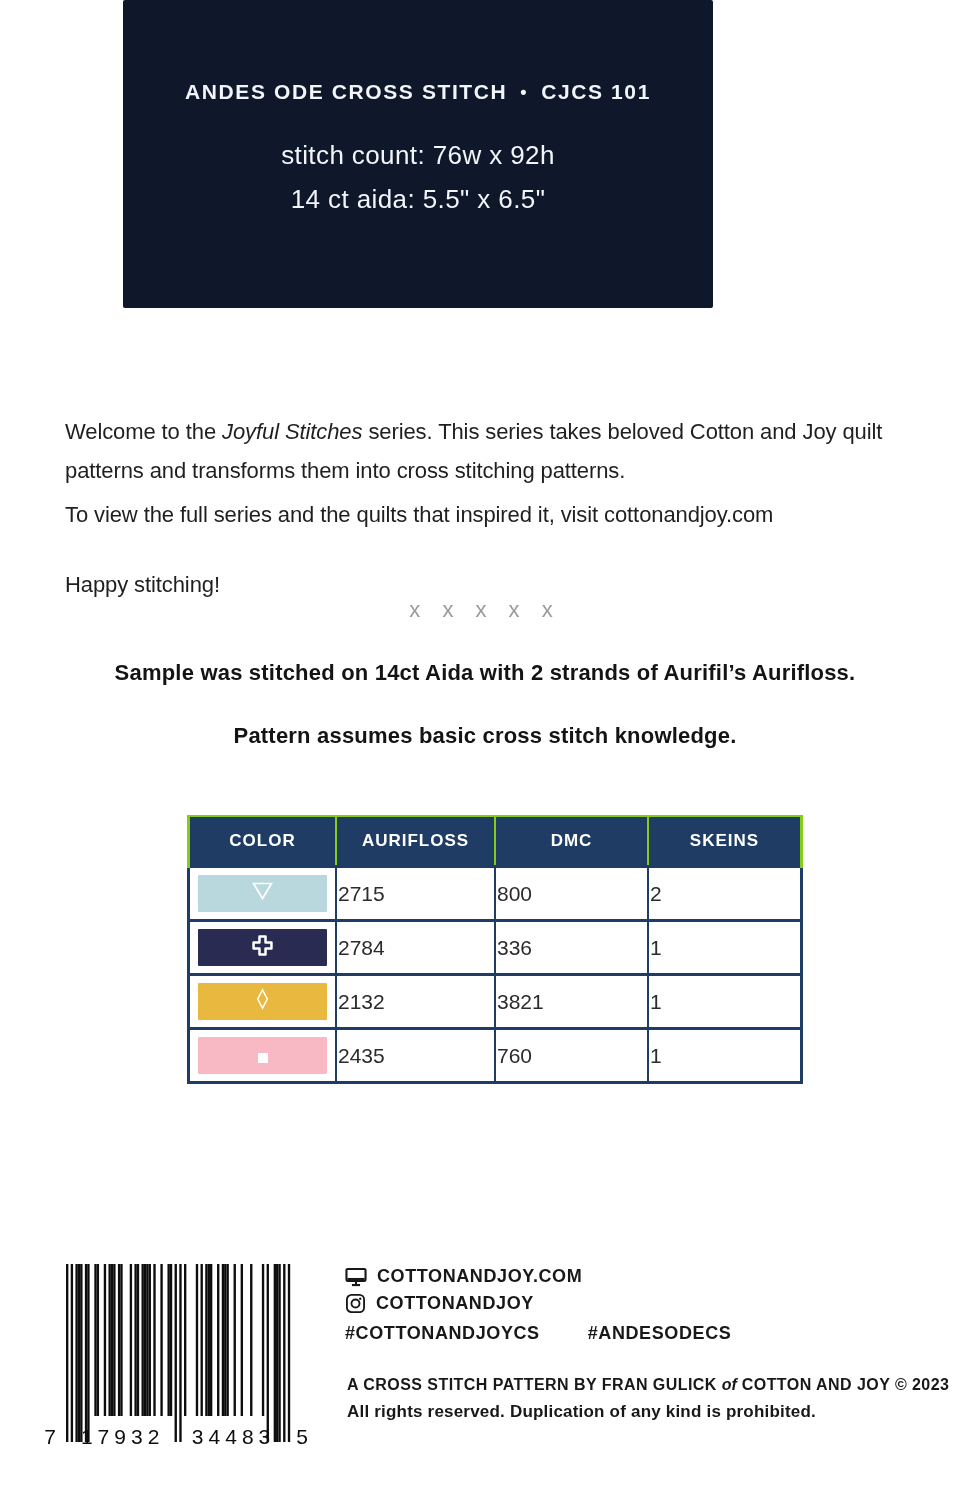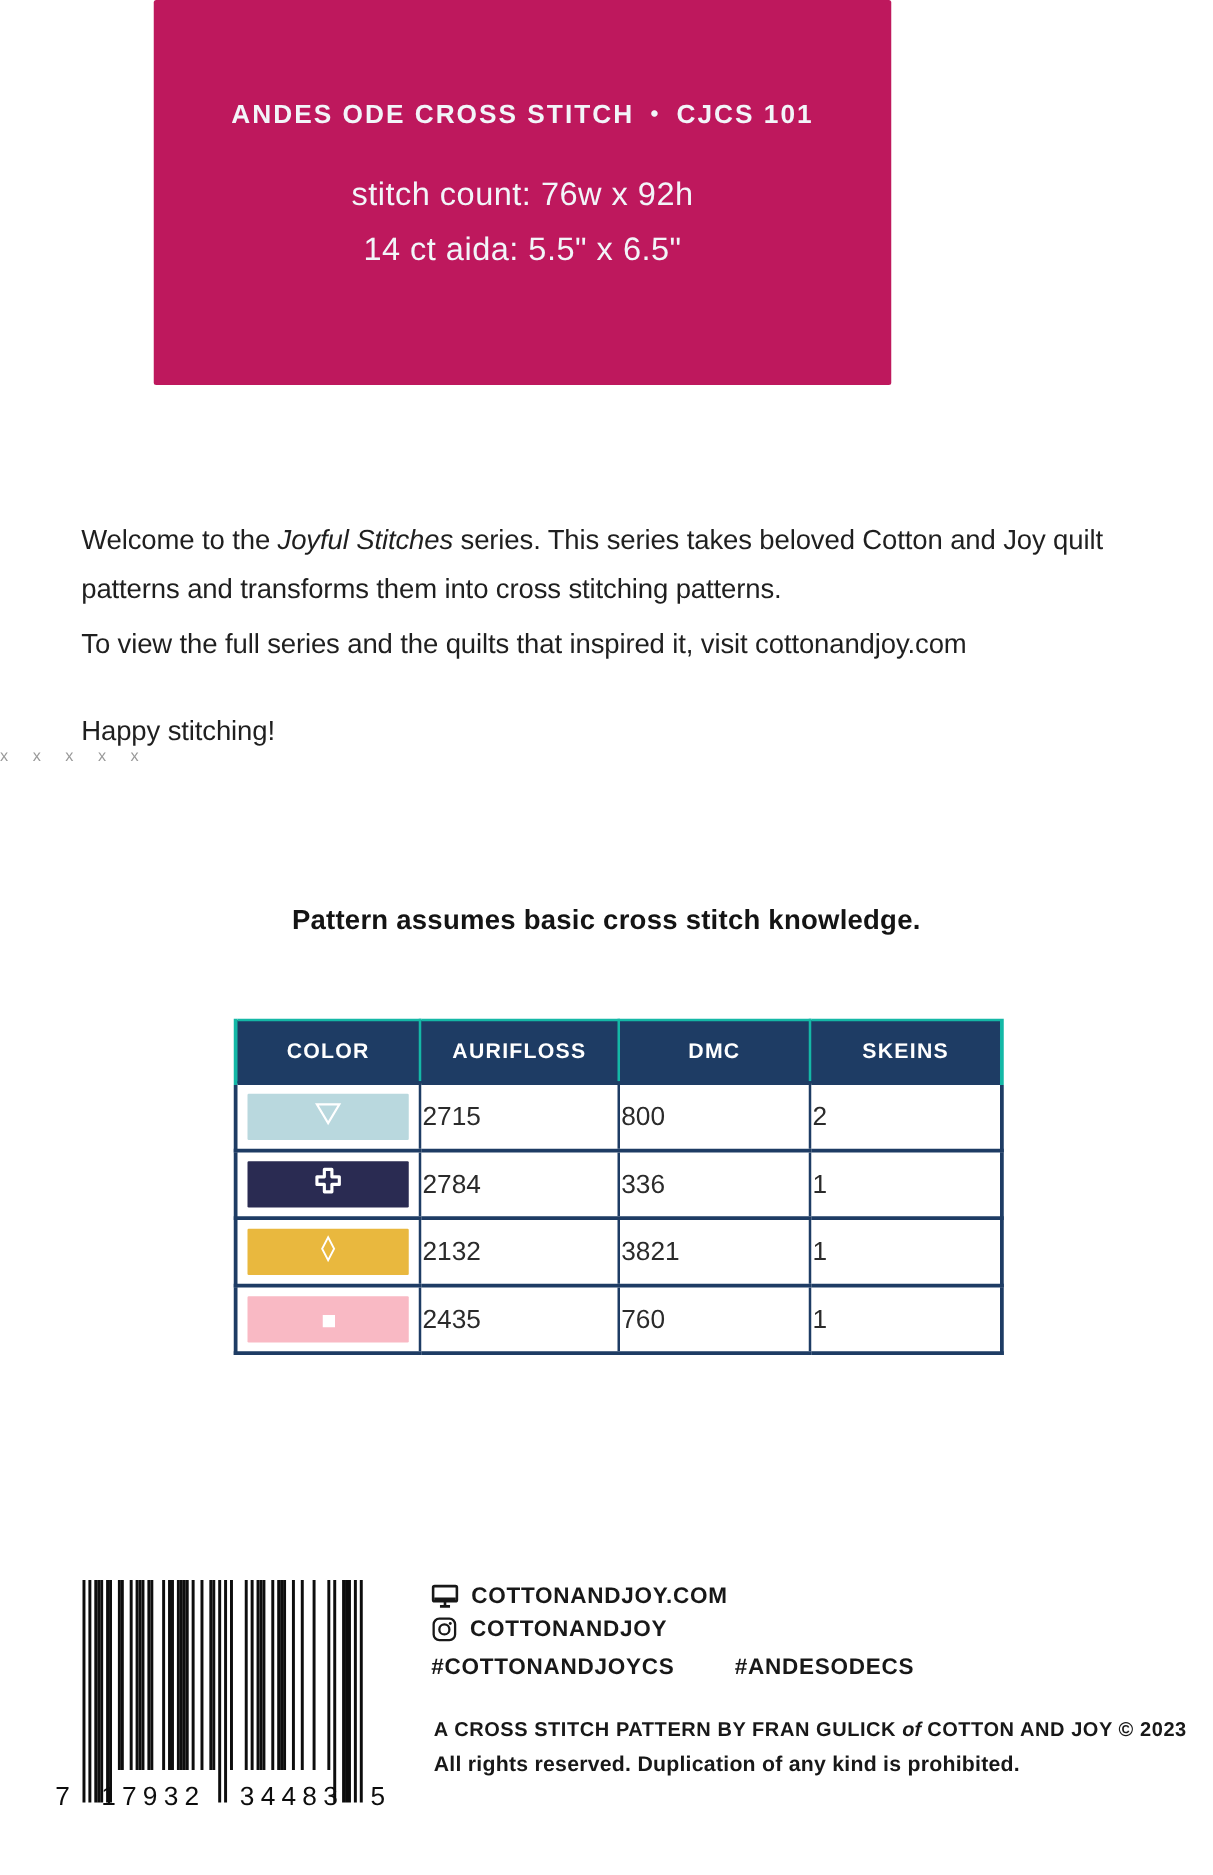--- a/index.html
+++ b/index.html
@@ -20,36 +20,36 @@
   .header-sub1{position:absolute;left:0;right:0;top:140px;font-size:26px;letter-spacing:.4px;font-weight:400;}
   .header-sub2{position:absolute;left:0;right:0;top:184px;font-size:26px;letter-spacing:.4px;font-weight:400;}
   
   .intro-p{position:absolute;left:65px;width:868px;font-size:22px;line-height:39px;letter-spacing:-.1px;margin:0;}
   #para1{top:383px;margin-top:29px;}
   #para2{top:495px;}
   #para3{top:565px;}
   .italic{font-style:italic;}
   
   .divider{
-    position:absolute;left:0;top:597px;width:100%;text-align:left;
-    color:#9a9a9a;font-size:13px;letter-spacing:8px;font-weight:400;
+    position:absolute;left:0;top:597px;width:100%;text-align:center;
+    color:#9a9a9a;font-size:22px;letter-spacing:8px;font-weight:400;
   }
   
   .note{position:absolute;left:0;width:100%;text-align:center;font-weight:bold;font-size:22px;letter-spacing:.2px;color:#141414;margin:0;}
   #note1{top:660px;}
   #note2{top:723px;}
   
   .floss-table{
     position:absolute;left:187px;top:815px;width:616px;
     border-collapse:collapse;table-layout:fixed;
     font-size:21px;color:#2b2b2b;
   }
   .floss-table th{
     background:#1e3c64;color:#ffffff;font-weight:bold;font-size:17px;letter-spacing:1px;
-    height:46px;border:2px solid #14b8a6;
+    height:46px;border:2px solid #84cc16;
   }
   .floss-table td{
     background:#ffffff;height:49px;text-align:left;vertical-align:middle;
     border:3px solid #1e3c64;border-left-width:2px;border-right-width:2px;
   }
   .floss-table tr > *:first-child{border-left-width:3px;}
   .floss-table tr > *:last-child{border-right-width:3px;}
   .swatch{
     height:37px;margin:0 7px;border-radius:1px;
     display:flex;align-items:center;justify-content:center;
@@ -71,34 +71,35 @@
     position:absolute;left:347px;top:1402px;width:610px;
     font-weight:bold;font-size:17px;letter-spacing:.2px;color:#181818;
   }
   .icon svg{display:block;}
 </style>
 </head>
 <body>
 
 <div class="page">
 
-  <header class="header-box" style="background: #be185d;">
+  <header class="header-box" style="background: #0f172a;">
     <div class="header-title">
       <span>ANDES ODE CROSS STITCH</span><span class="dot">•</span><span>CJCS 101</span>
     </div>
     <div class="header-sub1">stitch count: 76w x 92h</div>
     <div class="header-sub2">14 ct aida: 5.5" x 6.5"</div>
   </header>
 
   <p class="intro-p" id="para1"><span>Welcome to the </span><span class="italic">Joyful Stitches</span><span> series. This series takes beloved Cotton and Joy quilt patterns and transforms them into cross stitching patterns.</span></p>
   <p class="intro-p" id="para2">To view the full series and the quilts that inspired it, visit cottonandjoy.com</p>
   <p class="intro-p" id="para3">Happy stitching!</p>
 
   <div class="divider">x x x x x</div>
 
+  <p class="note" id="note1">Sample was stitched on 14ct Aida with 2 strands of Aurifil’s Aurifloss.</p>
   <p class="note" id="note2">Pattern assumes basic cross stitch knowledge.</p>
 
   <table class="floss-table">
     <thead>
       <tr>
         <th style="width:24%">COLOR</th>
         <th style="width:26%">AURIFLOSS</th>
         <th style="width:25%">DMC</th>
         <th style="width:25%">SKEINS</th>
       </tr>

